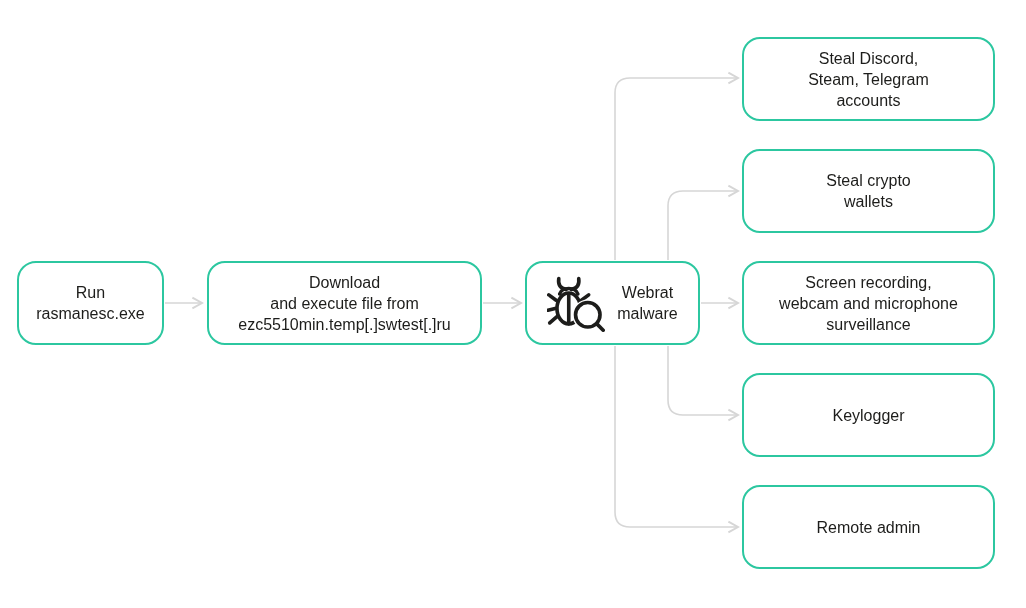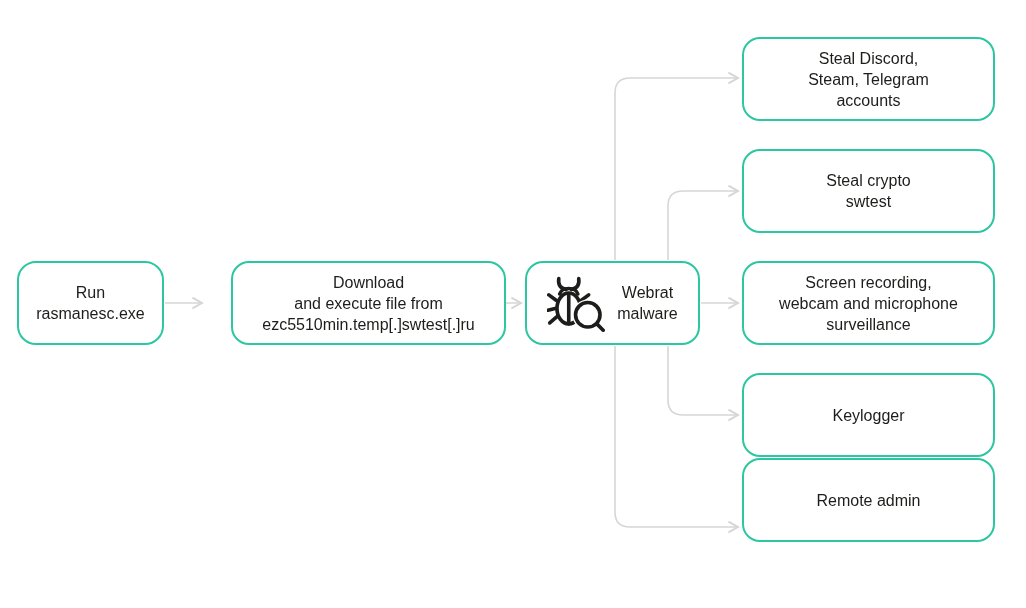--- a/index.html
+++ b/index.html
@@ -33,29 +33,29 @@
     text-align:center;
   }
   .node-label{
     white-space:pre-line;
     font-size:16px;
     line-height:21px;
     color:var(--text);
   }
   
   .n-run{left:17px;top:261px;width:147px;height:84px;border-radius:19px;}
-  .n-download{left:207px;top:261px;width:275px;height:84px;margin-left:24px;}
+  .n-download{left:207px;top:261px;width:275px;height:84px;}
   .n-webrat{left:525px;top:261px;width:175px;height:84px;gap:12px;padding:0 8px;}
   
   .rcol{left:742px;width:253px;height:84px;}
   .n-accounts{top:37px;}
   .n-crypto{top:149px;}
   .n-surveillance{top:261px;}
   .n-keylogger{top:373px;}
-  .n-remote{top:458px;}
+  .n-remote{top:485px;}
   .bug-icon{width:58px;height:58px;flex:0 0 auto;display:block;}
   .bug-icon .stroke{fill:none;stroke:var(--icon);stroke-width:4;stroke-linecap:round;}
   .bug-icon .halo{fill:var(--background);stroke:var(--background);stroke-width:7;}
   .bug-icon .lens{fill:none;stroke:var(--icon);stroke-width:4;}
 </style>
 </head>
 <body>
 
 <div class="canvas">
 
@@ -119,21 +119,21 @@
   </div>
 
   <div class="node rcol n-accounts">
     <span class="node-label">Steal Discord,
 Steam, Telegram
 accounts</span>
   </div>
 
   <div class="node rcol n-crypto">
     <span class="node-label">Steal crypto
-swtest</span>
+wallets</span>
   </div>
 
   <div class="node rcol n-keylogger">
     <span class="node-label">Keylogger</span>
   </div>
 
   <div class="node rcol n-surveillance">
     <span class="node-label">Screen recording,
 webcam and microphone
 surveillance</span>

